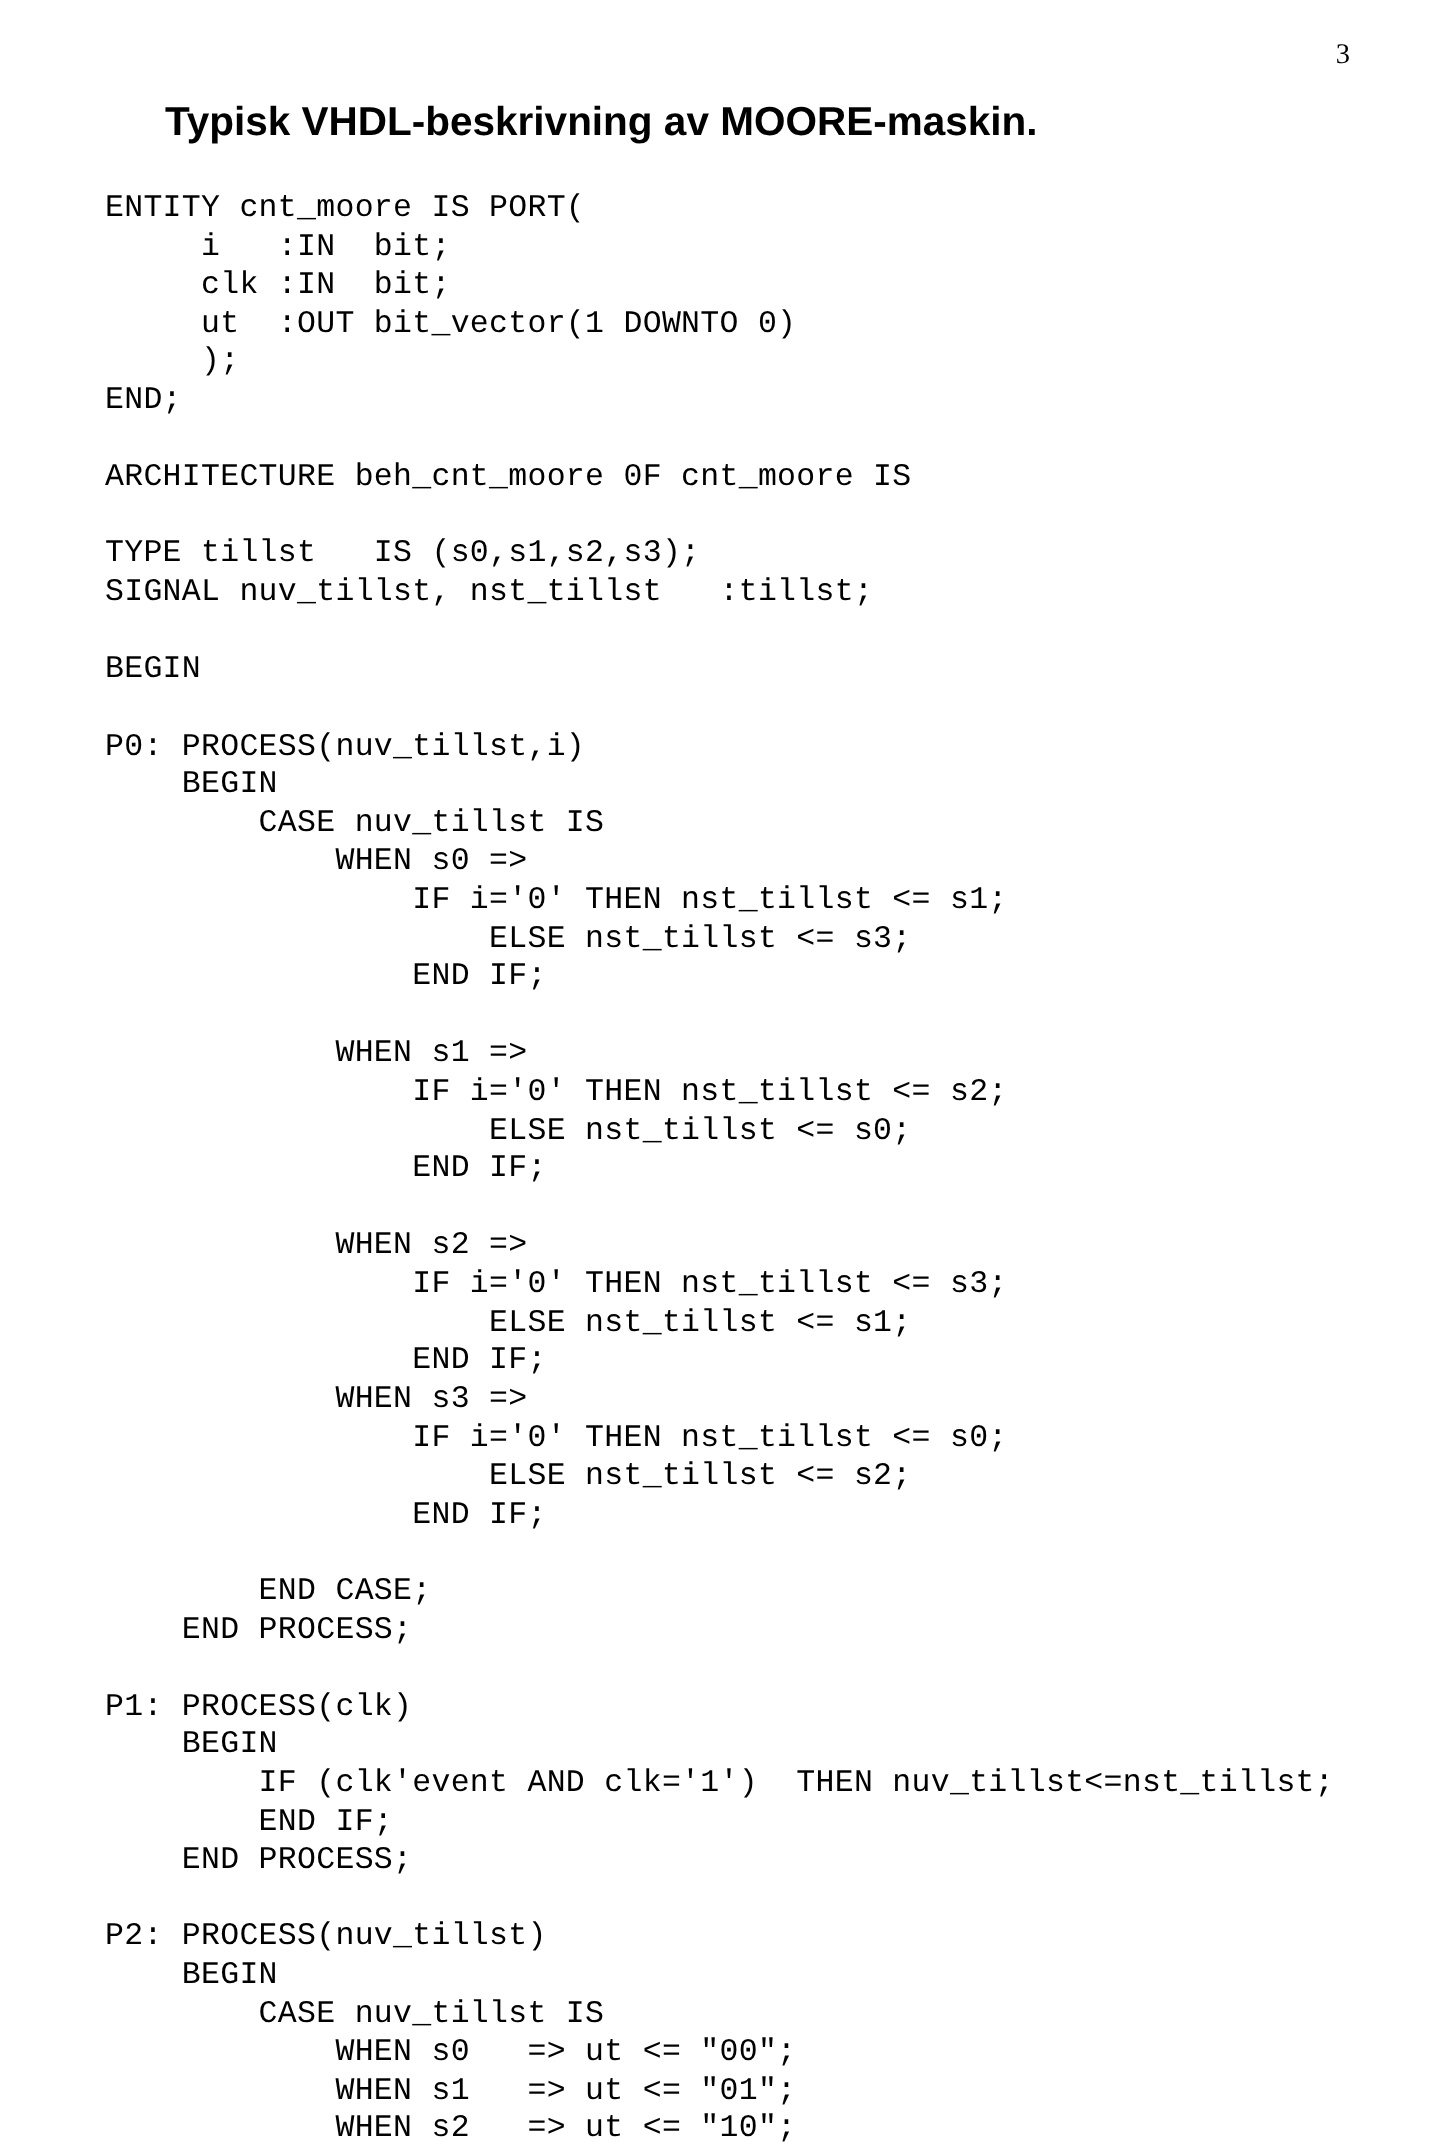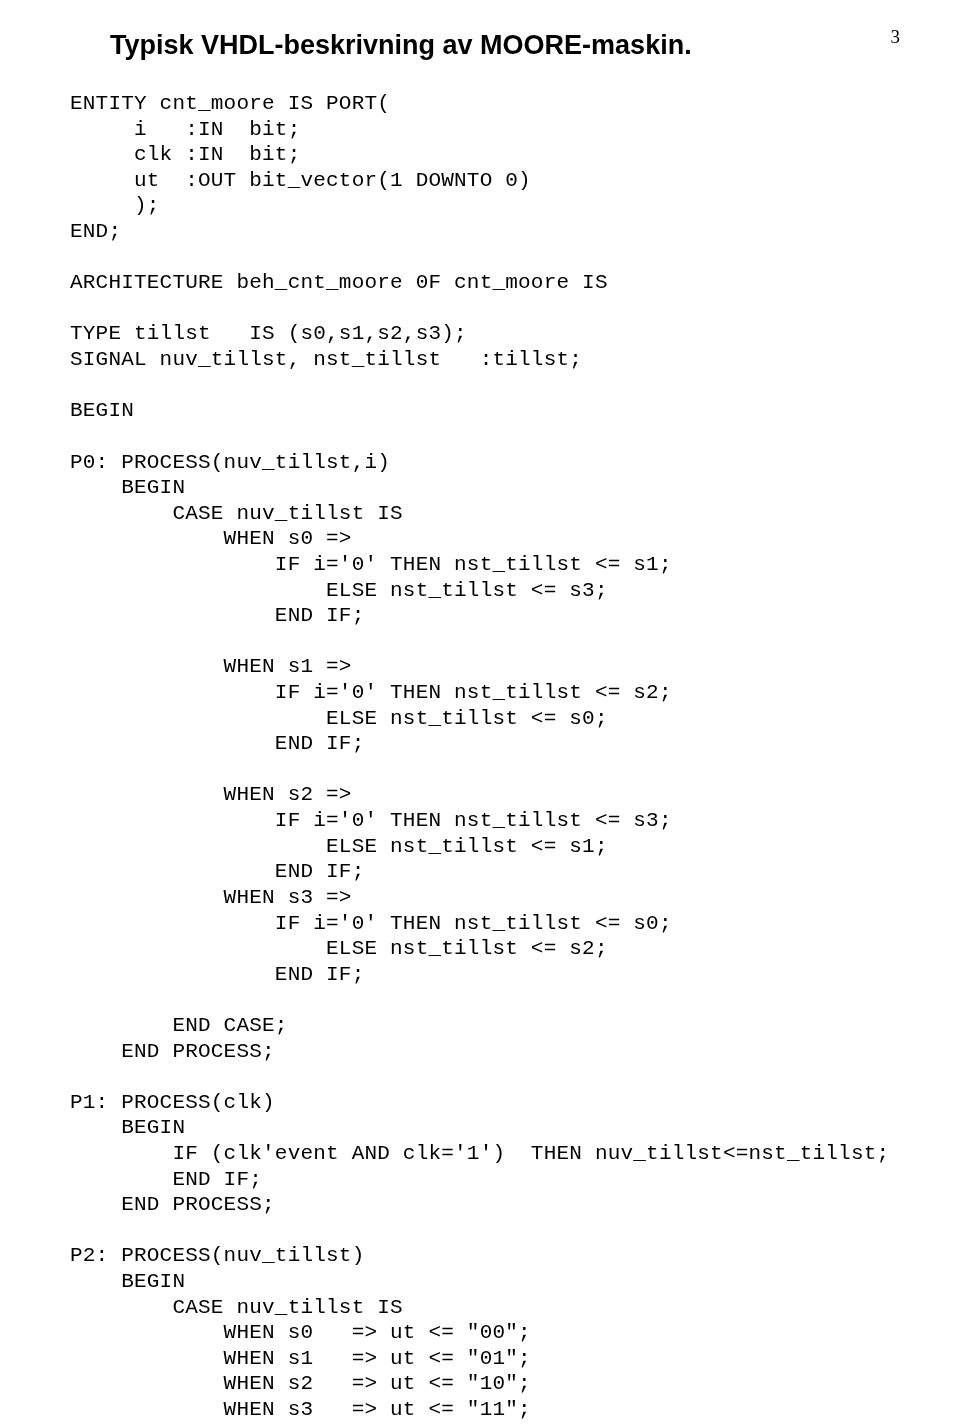--- a/index.html
+++ b/index.html
@@ -16,20 +16,21 @@
       position: absolute;
       top: 26px;
       right: 60px;
       font-size: 19px;
       font-family: "Times New Roman", Times, serif;
     }
     .title {
       font-family: Arial, Helvetica, sans-serif;
       font-weight: bold;
       font-size: 27px;
+      margin-top: 36px;
       margin-bottom: 30px;
       margin-left: 40px;
     }
     .code {
       font-family: "Courier New", Courier, monospace;
       font-size: 21px;
       line-height: 1.22;
       white-space: pre;
       letter-spacing: 0.2px;
     }

